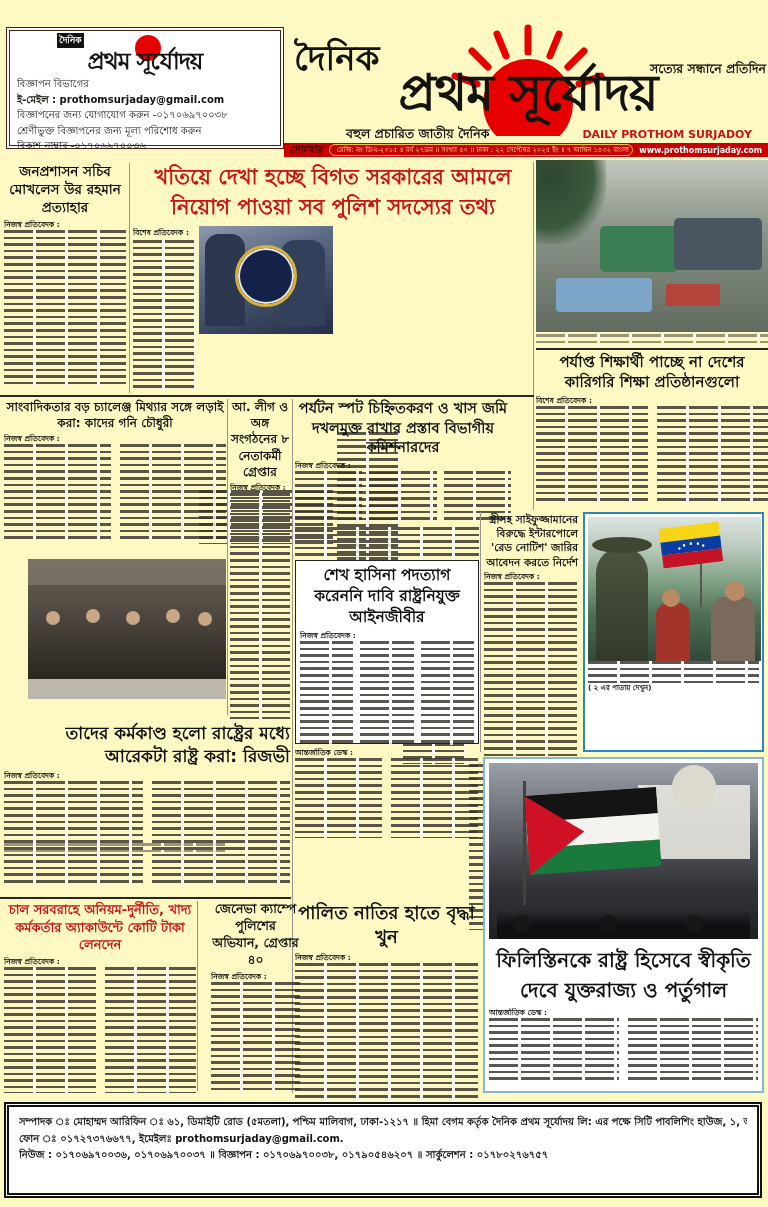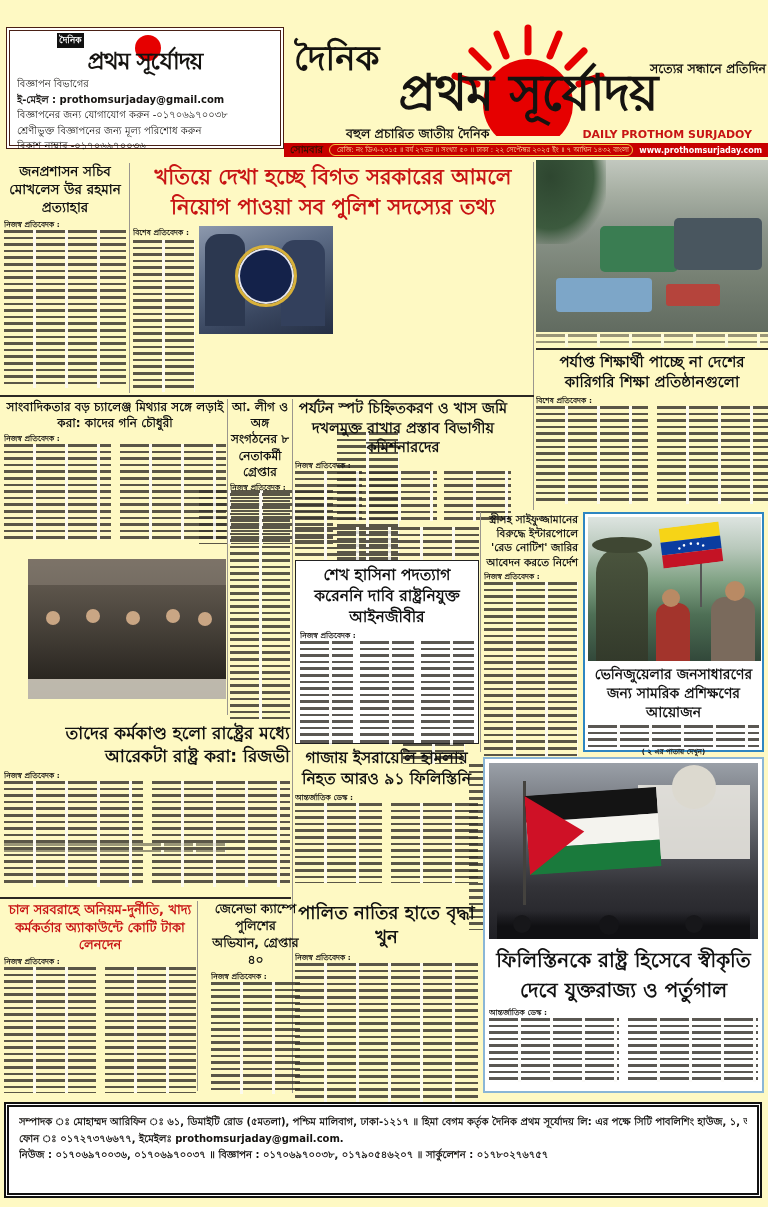--- a/index.html
+++ b/index.html
@@ -12,21 +12,21 @@
       repeating-linear-gradient(90deg, transparent 0 29px, #fcfbf8 29px 32px),
       repeating-linear-gradient(180deg,#37332d 0 2.6px, transparent 2.6px 6.6px);
     opacity:.82;}
   .greek.cap{opacity:.5;}
   .cols2{display:flex;gap:9px;}
   .cols3{display:flex;gap:7px;}
   .cols2 > .greek,.cols3 > .greek{flex:1;}
   .by{font-size:7.5px;font-weight:700;line-height:10px;height:10px;overflow:hidden;}
   .hd{font-weight:800;text-align:center;line-height:1.35;margin:0 0 3px 0;color:#111;}
   .hd.red{color:#c81414;}
-  .cont{font-size:7px;font-weight:700;text-align:center;line-height:10px;}
+  .cont{font-size:7px;font-weight:700;text-align:left;line-height:10px;}
   .vrule{background:#9a968e;width:1px;}
   .hrule{background:#2b2823;height:1.5px;}
   
   .adbox{border:4px double #4a2015;background:#fff;padding:3px 7px;box-sizing:border-box;}
   .adbox .line{font-size:10px;line-height:1.55;white-space:nowrap;overflow:hidden;}
   .adbox .line.bold{font-weight:700;}
   .adlogo{position:relative;height:42px;}
   .adlogo .minisun{position:absolute;left:118px;top:1px;width:26px;height:26px;border-radius:50%;background:#e60000;}
   .adlogo .tiny{position:absolute;left:40px;top:-1px;font-size:9px;font-weight:800;background:#111;color:#fff;padding:0 2px;}
   .adlogo .brand{position:absolute;left:0;top:9px;width:100%;text-align:center;font-size:23px;font-weight:800;letter-spacing:-1px;z-index:1;}
@@ -210,37 +210,35 @@
             <circle cx="30" cy="18.6" r="1.3"></circle>
             <circle cx="37" cy="19.5" r="1.3"></circle>
             <circle cx="42" cy="22" r="1.3"></circle>
           </g>
       </svg>
       <div class="blob" style="left:68px;bottom:0;width:34px;height:58px;background:#a3342c;border-radius:12px 12px 0 0;"></div>
       <div class="blob" style="left:74px;bottom:54px;width:18px;height:18px;border-radius:50%;background:#b98a64;"></div>
       <div class="blob" style="right:6px;bottom:0;width:44px;height:64px;background:#7a6a5c;border-radius:14px 14px 0 0;"></div>
       <div class="blob" style="right:16px;bottom:60px;width:20px;height:20px;border-radius:50%;background:#b98a64;"></div>
     </div>
-    <div class="hd" style="font-size:14px;margin-top:4px;">ভেনিজুয়েলার জনসাধারণের জন্য সামরিক প্রশিক্ষণের আয়োজন</div>
     <div class="greek" style="height:22px;"></div>
     <div class="cont">( ২ এর পাতায় দেখুন)</div>
   </div>
 
   <div class="abs" style="left:4px;top:722px;width:286px;height:172px;">
     <div class="hd" style="font-size:17px;text-align:right;">তাদের কর্মকাণ্ড হলো রাষ্ট্রের মধ্যে আরেকটা রাষ্ট্র করা: রিজভী</div>
     <div class="by">নিজস্ব প্রতিবেদক :</div>
     <div class="cols2">
         <div class="greek" style="height:106px;"></div>
         <div class="greek" style="height:106px;"></div>
       </div>
   </div>
   <div class="abs hrule" style="left:0;top:897px;width:291px;height:2px;"></div>
 
   <div class="abs" style="left:295px;top:748px;width:183px;height:148px;">
-    <div class="hd" style="font-size:15.5px;">গাজায় ইসরায়েলি হামলায় নিহত আরও ৯১ ফিলিস্তিনি</div>
     <div class="by">আন্তর্জাতিক ডেস্ক :</div>
     <div class="cols2">
         <div class="greek" style="height:80px;"></div>
         <div class="greek" style="height:80px;"></div>
       </div>
   </div>
 
   <div class="abs" style="left:4px;top:901px;width:192px;height:192px;">
     <div class="hd red" style="font-size:13px;">চাল সরবরাহে অনিয়ম-দুর্নীতি, খাদ্য কর্মকর্তার অ্যাকাউন্টে কোটি টাকা লেনদেন</div>
     <div class="by">নিজস্ব প্রতিবেদক :</div>

